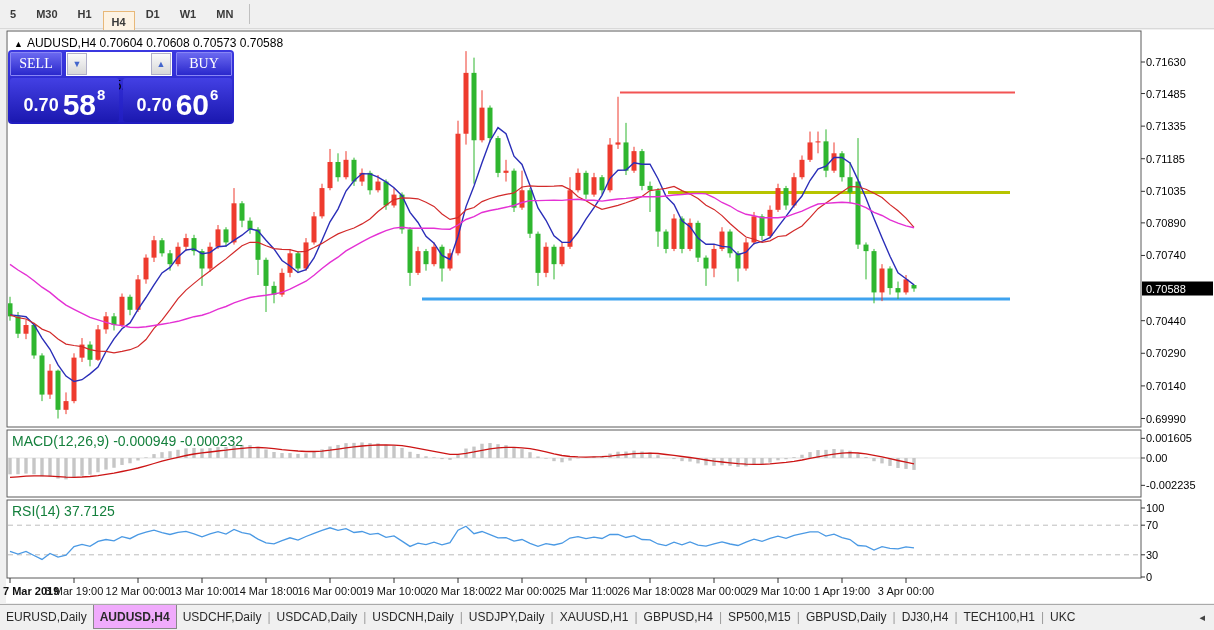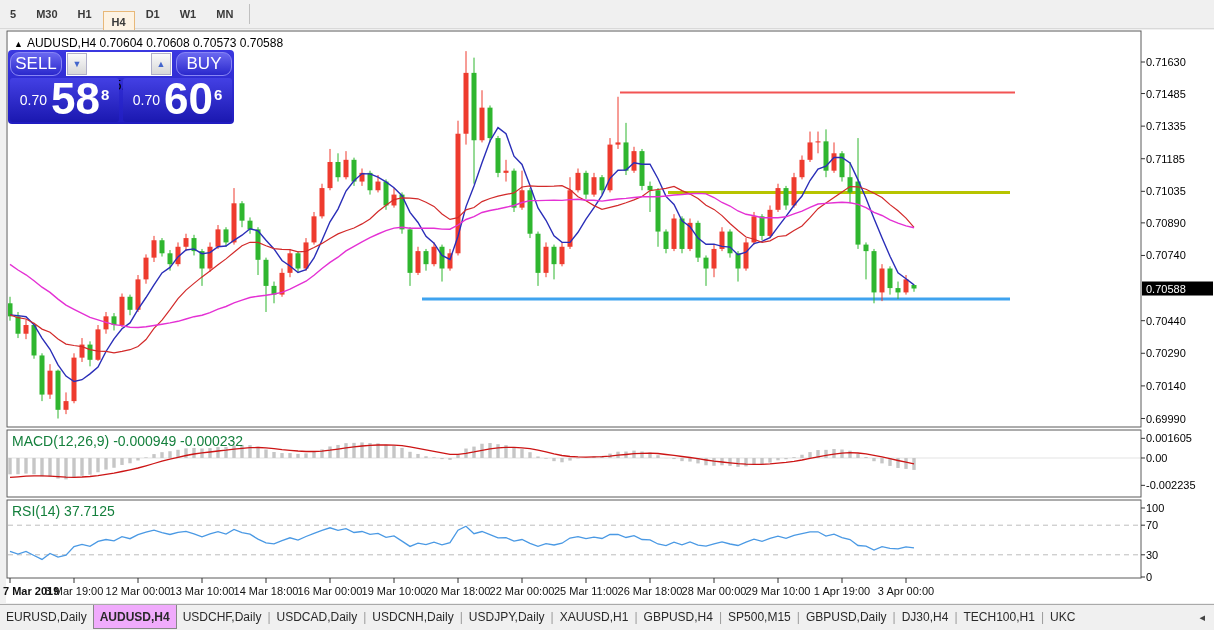--- a/index.html
+++ b/index.html
@@ -16,34 +16,34 @@
   .chart-client{position:absolute;left:6px;top:30px;width:1208px;height:573px;background:#fff;}
   svg#chart-svg{position:absolute;left:0;top:0;pointer-events:none;}
   .chart-title{position:absolute;left:14px;top:36px;font-size:12px;color:#000;z-index:5;}
   .chart-title .tri{font-size:9px;margin-right:4px;}
   .ind-label{position:absolute;font-size:14px;color:#15803d;z-index:5;}
   
   .trade-panel{position:absolute;left:8px;top:50px;width:226px;height:74px;z-index:6;
     background:linear-gradient(#3b38e0,#201cc0);border-radius:4px;padding:2px;box-sizing:border-box;}
   .tp-row1{display:flex;height:24px;}
   .tp-btn{flex:0 0 50px;display:flex;align-items:center;justify-content:center;color:#fff;
-    font-size:17px;background:linear-gradient(#6a68f0,#2a28cc);border:1px solid #8886f4;
-    border-radius:9px;cursor:pointer;}
+    font-size:14px;background:linear-gradient(#6a68f0,#2a28cc);border:1px solid #8886f4;
+    border-radius:1px;cursor:pointer;font-family:Liberation Serif, serif;}
   .tp-btn.buy{flex:0 0 54px;}
   .tp-spin{flex:1;display:flex;margin:0 4px;border:1px solid #fff;background:#fff;}
   .spin-btn{width:18px;display:flex;align-items:center;justify-content:center;font-size:9px;
     color:#4466cc;background:linear-gradient(#fafafa,#d8d8d8);border:1px solid #b0b0c8;cursor:pointer;}
   .spin-val{flex:1;display:flex;align-items:center;justify-content:flex-end;padding-right:10px;
     font-size:14px;color:#000;background:#fff;margin-top:32px;}
   .tp-row2{display:flex;margin-top:2px;height:44px;}
   .tp-price{flex:1;background:linear-gradient(#4340e4,#1b18b0);border-radius:3px;color:#fff;
     display:flex;align-items:flex-end;justify-content:center;padding-bottom:3px;cursor:pointer;}
   .tp-price + .tp-price{margin-left:4px;}
-  .tp-small{font-size:14px;font-weight:normal;margin-right:4px;margin-bottom:11px;}
-  .tp-big{font-size:44px;font-weight:bold;line-height:0.92;}
+  .tp-small{font-size:18px;font-weight:bold;margin-right:4px;margin-bottom:3px;}
+  .tp-big{font-size:30px;font-weight:bold;line-height:0.92;}
   .tp-sup{font-size:15px;font-weight:bold;margin-bottom:16px;margin-left:1px;}
   
   .tab-bar{position:absolute;left:0;bottom:1px;width:1214px;height:24px;background:#f0f0f0;
     border-top:1px solid #aaa;display:flex;align-items:stretch;font-size:12px;color:#2a2a2a;}
   .tab{display:flex;align-items:center;padding:0 6px;cursor:pointer;white-space:nowrap;}
   .tab.active{background:#f0abfc;border:1px solid #888;border-top:none;font-weight:bold;}
   .tab-sep{display:flex;align-items:center;color:#999;}
   .tab-arrows{margin-left:auto;display:flex;align-items:center;padding-right:4px;color:#444;}
   .tab-arrow{padding:0 5px;cursor:pointer;font-size:11px;}
 </style>

